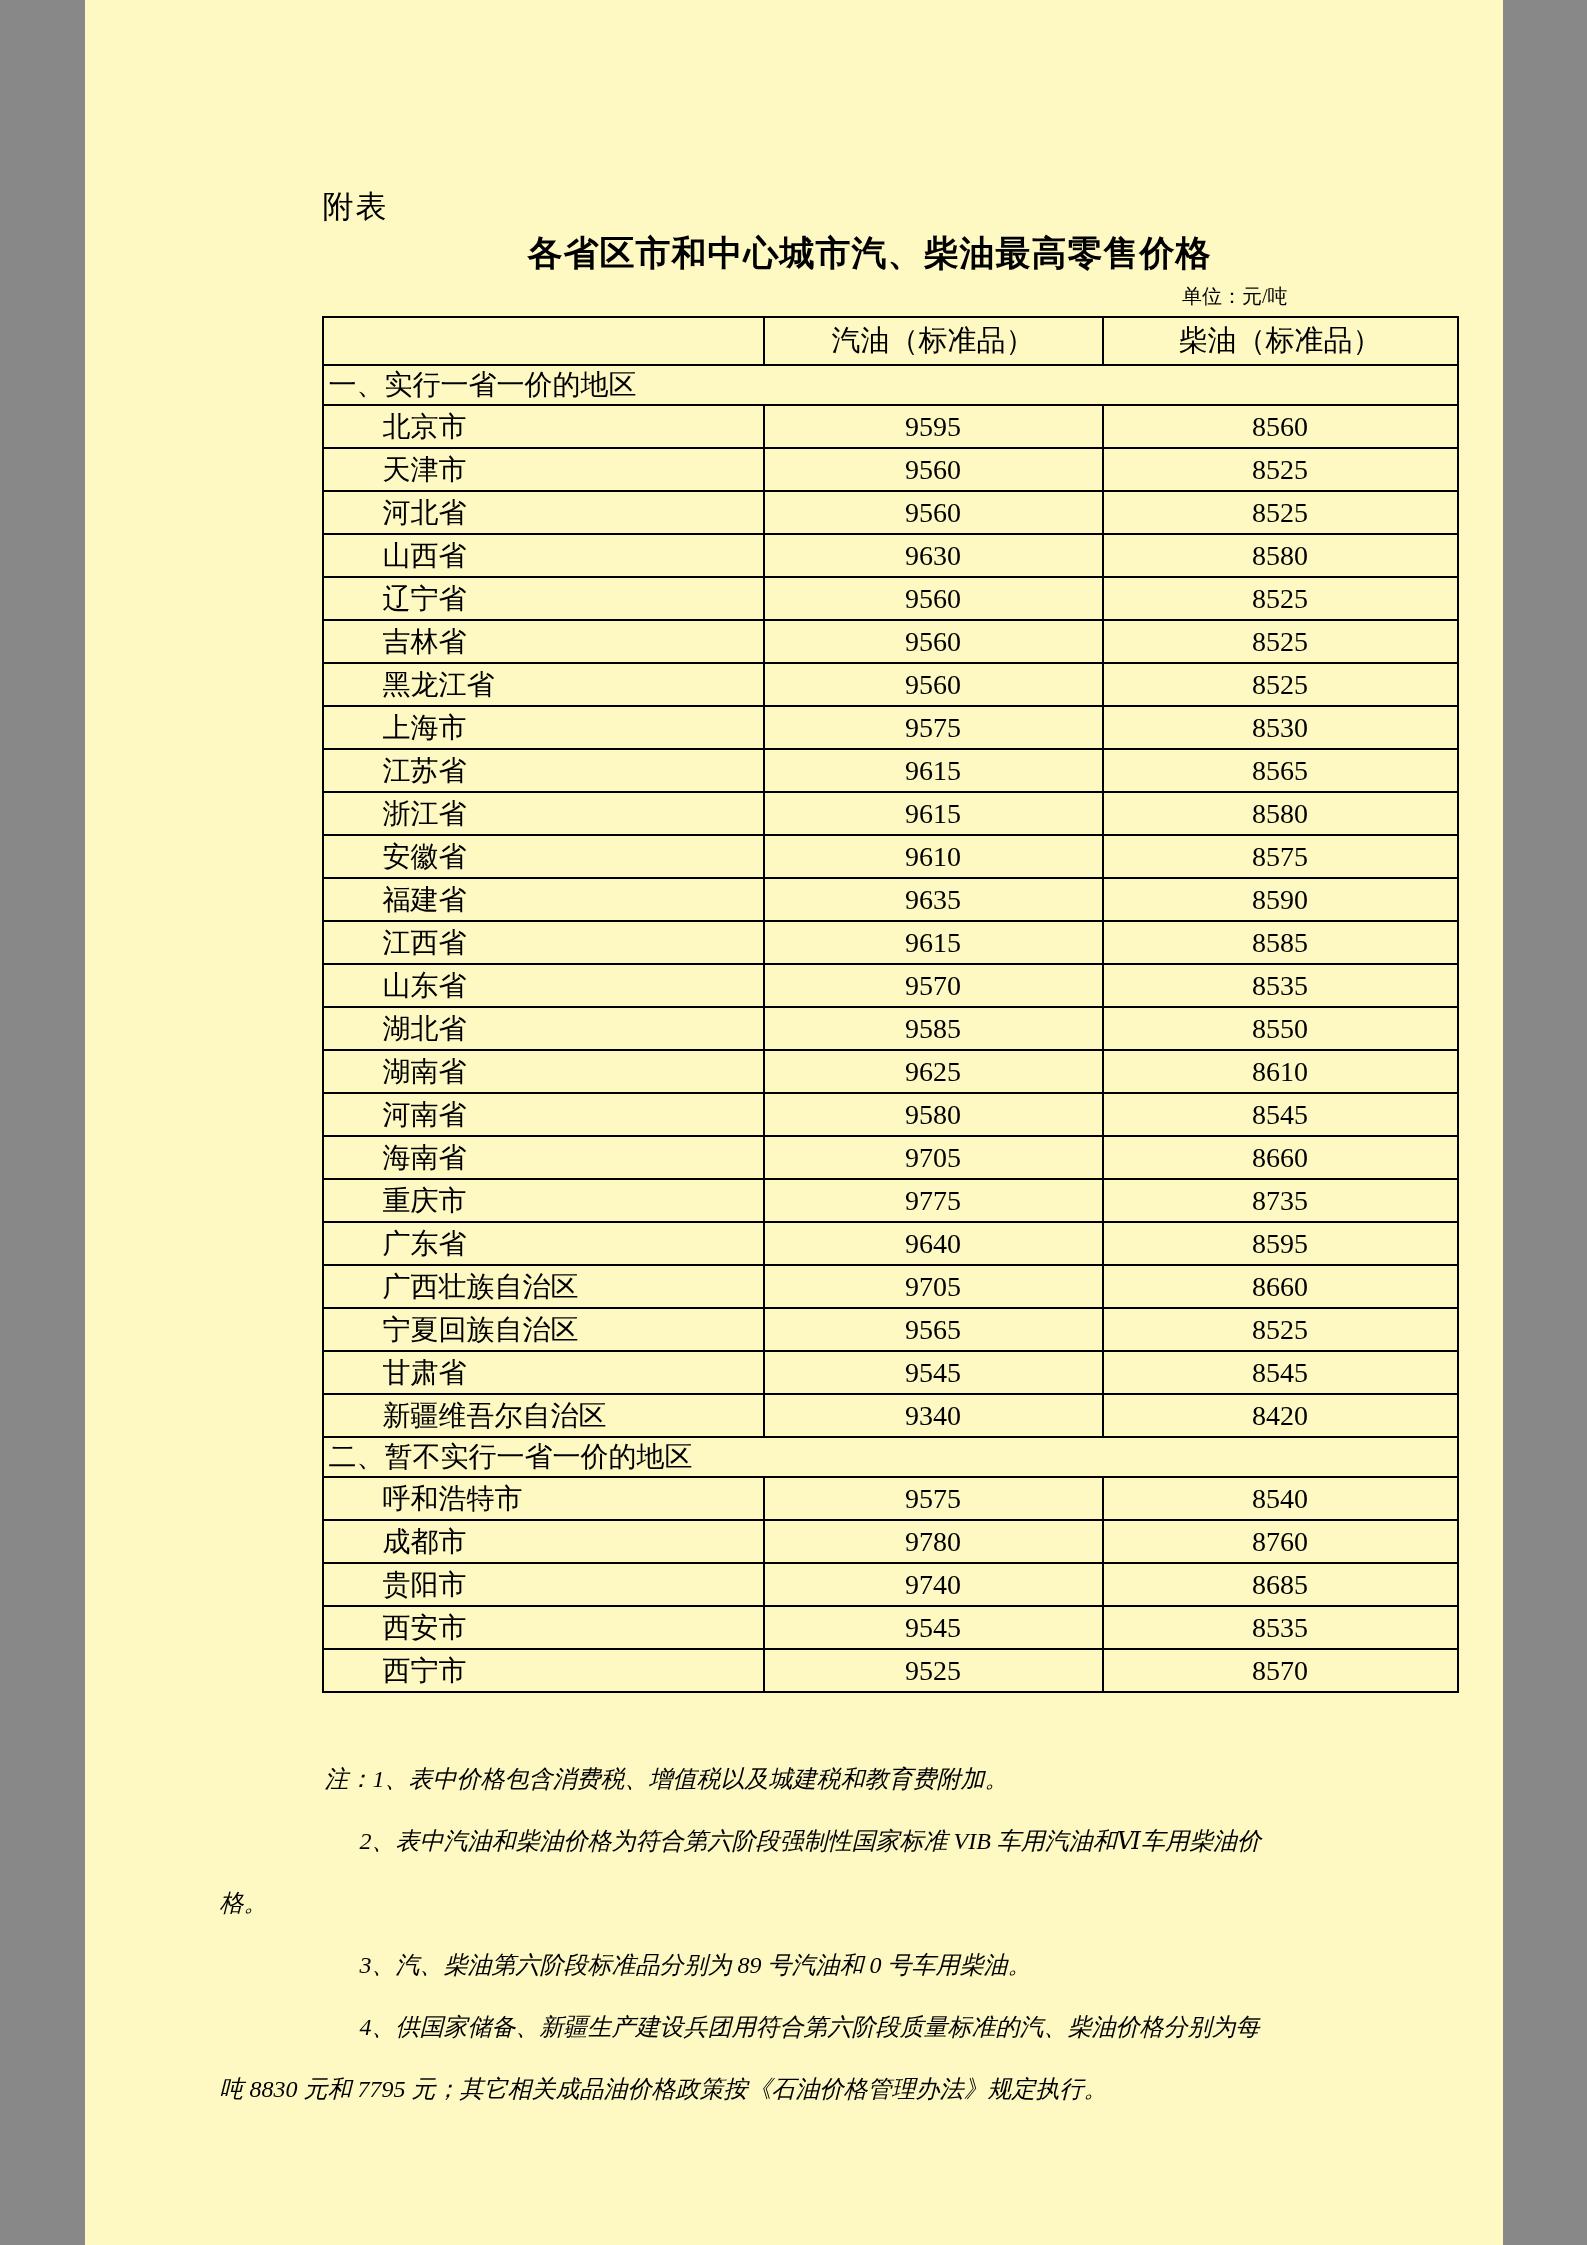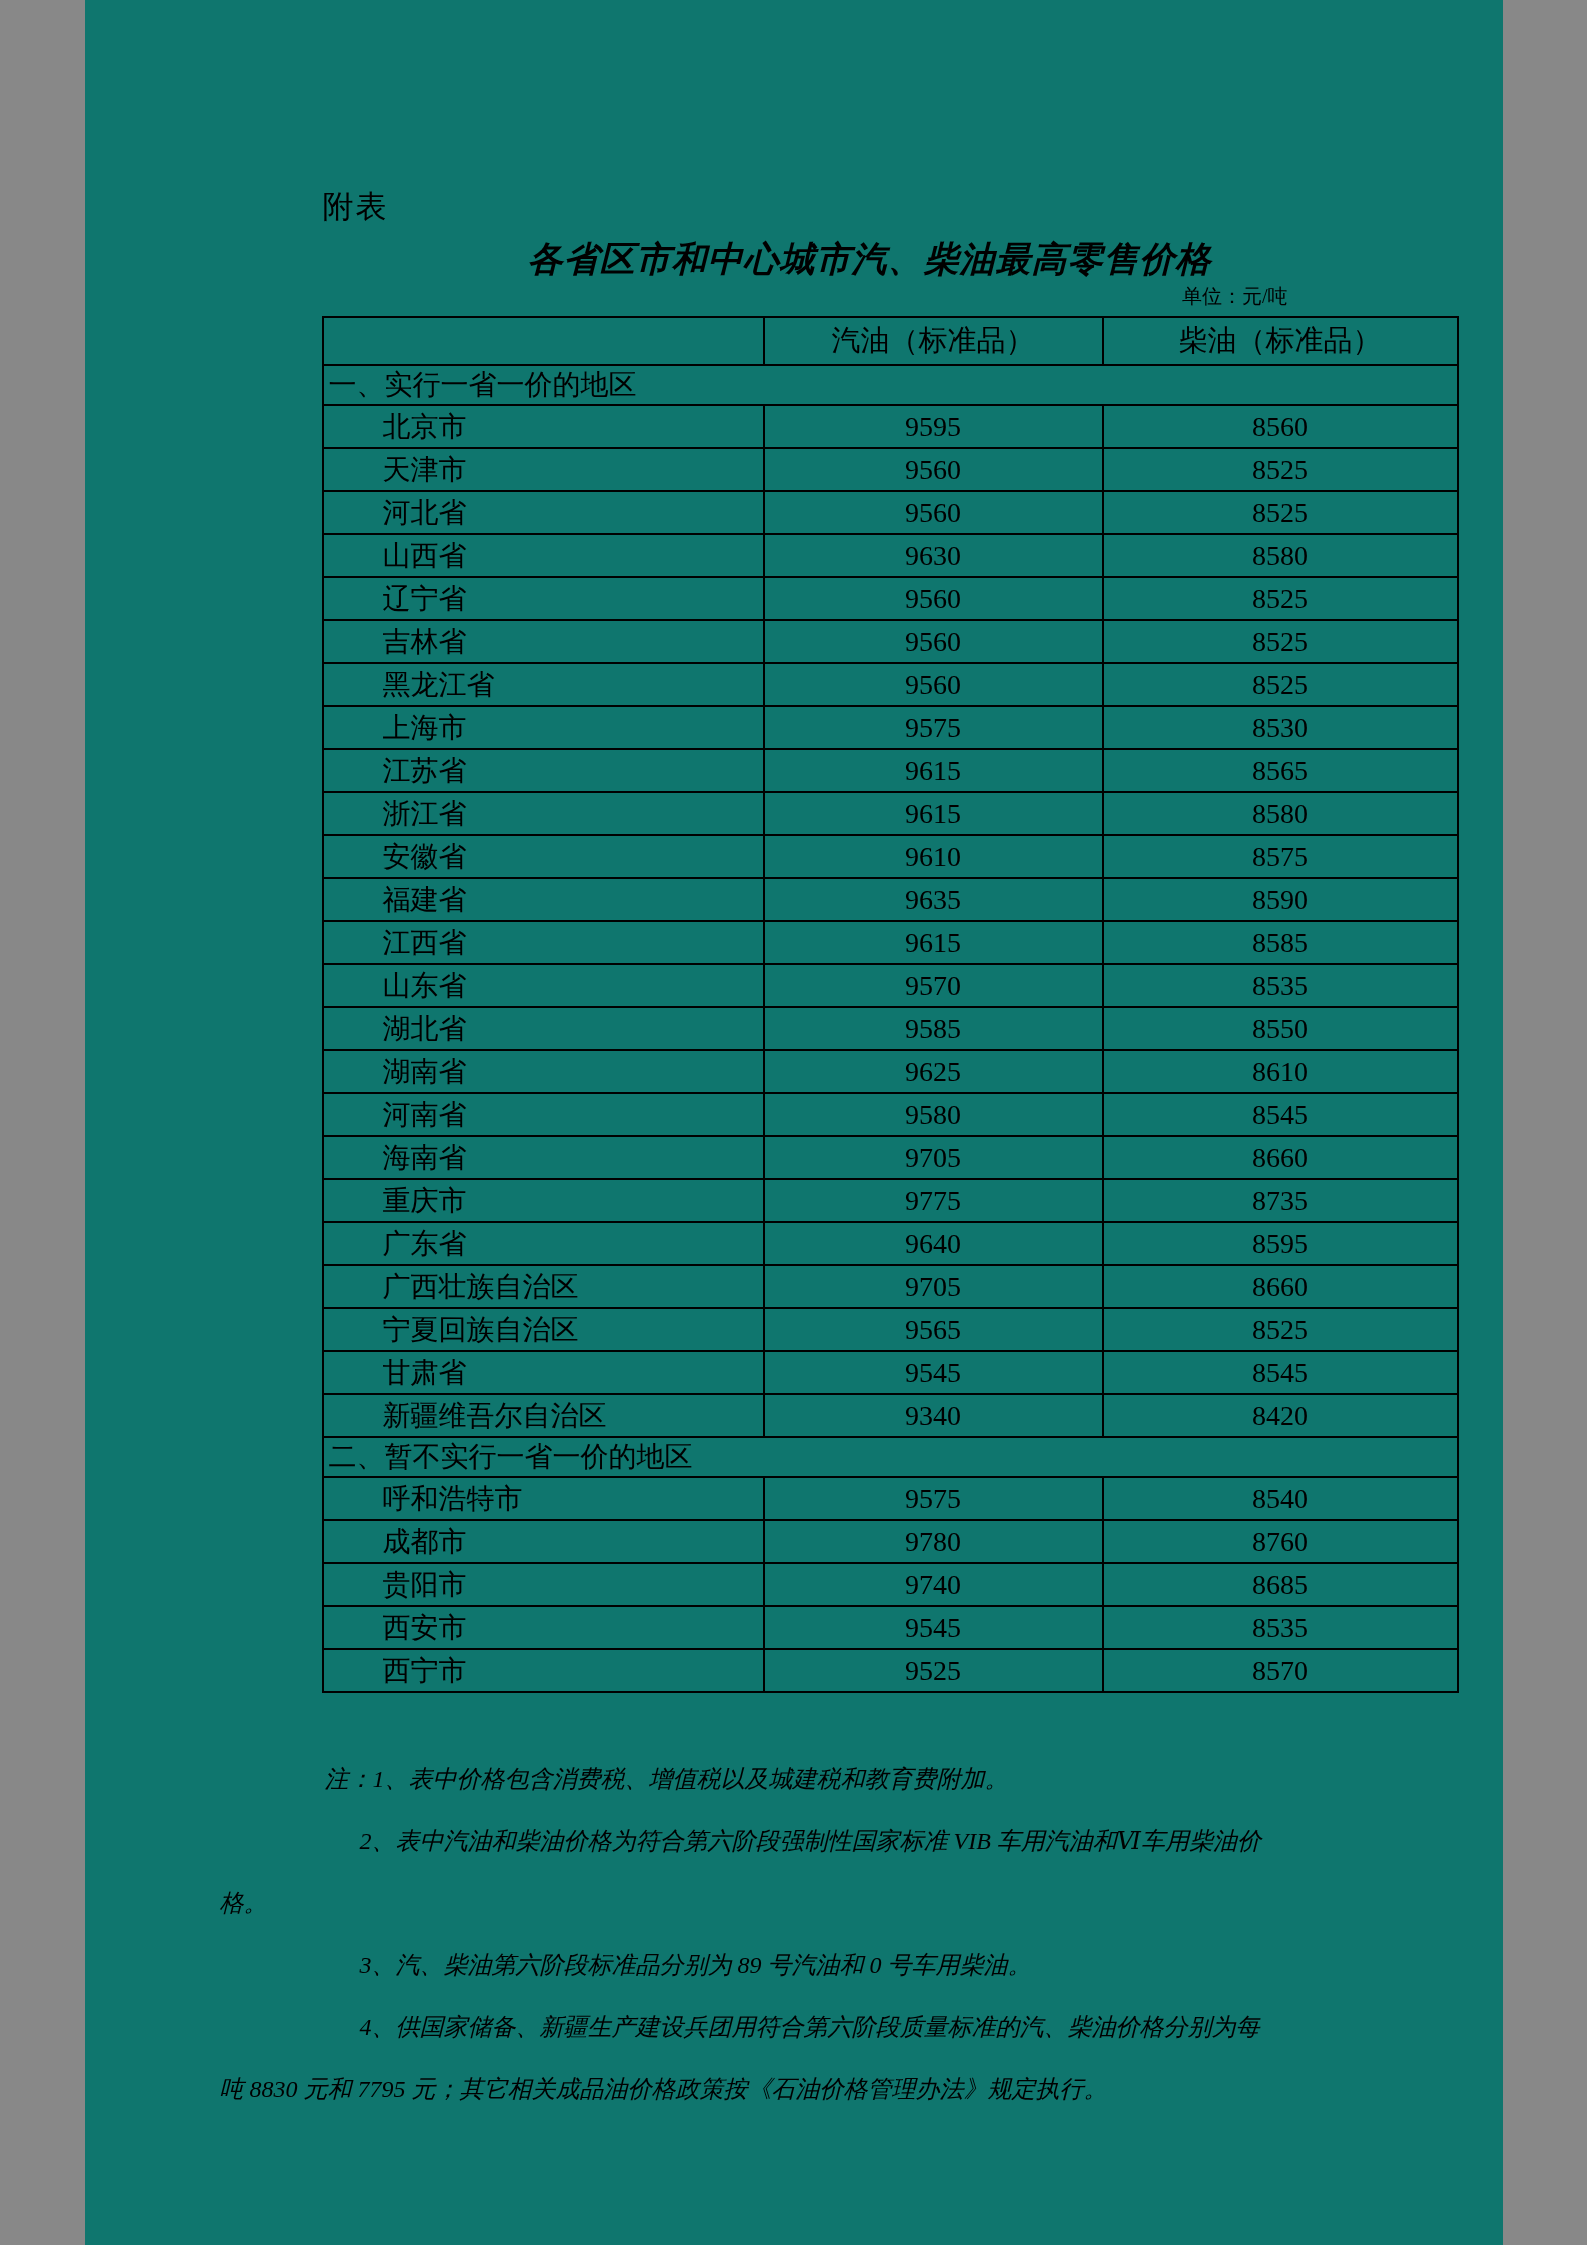--- a/index.html
+++ b/index.html
@@ -1,43 +1,42 @@
 <!DOCTYPE html>
 <html><head>
 <meta charset="utf-8">
 <style>
   html, body { margin: 0; padding: 0; background: #888; }
   .page {
     position: relative;
     width: 1418px;
     height: 2245px;
     margin: 0 auto;
-    background: #0f766e;
+    background: #fef9c3;
     color: #000000;
     font-family: "Liberation Serif", "DejaVu Serif", serif;
     overflow: hidden;
   }
   .annotation {
     position: absolute;
     left: 238px;
     top: 186px;
     font-size: 31px;
     letter-spacing: 2px;
   }
   .doc-title {
     position: absolute;
     left: 135px;
-    top: 236px;
+    top: 230px;
     width: 1300px;
     text-align: center;
     font-size: 35px;
     font-weight: bold;
     font-family: "Liberation Sans", "DejaVu Sans", sans-serif;
     letter-spacing: 1px;
-    font-style: italic;
   }
   .unit-label {
     position: absolute;
     right: 215px;
     top: 283px;
     font-size: 20px;
   }
   table.price-table {
     position: absolute;
     left: 237px;

